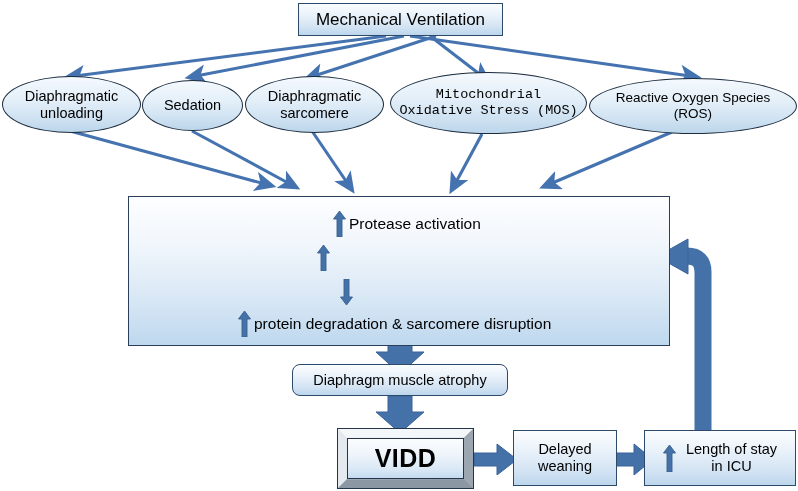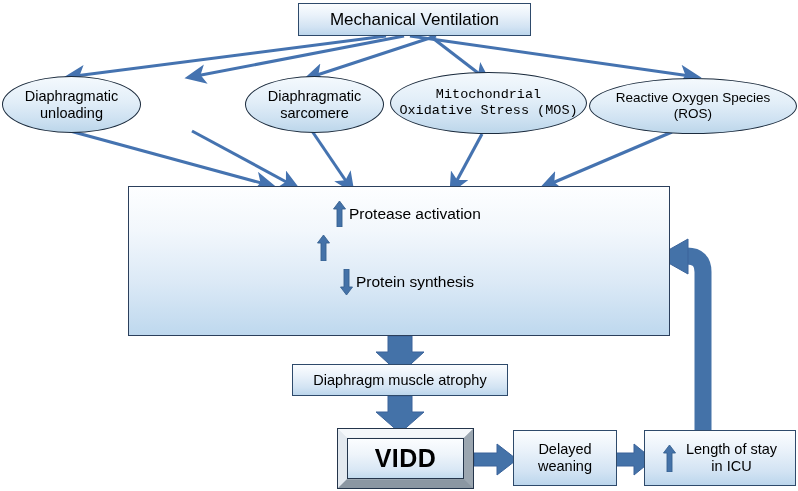--- a/index.html
+++ b/index.html
@@ -17,21 +17,21 @@
   .node{position:absolute;box-sizing:border-box;}
 
   
   .rect{
     border:1px solid #2e4a6b;
     background:linear-gradient(to bottom,#fbfdff 0%,#eaf2fa 35%,#d2e3f3 75%,#bcd6ec 100%);
     display:flex;align-items:center;justify-content:center;
     text-align:center;
     color:#000;
   }
-  .rect.round{border-radius:0;}
+  .rect.round{border-radius:8px;}
 
   .bigbox{
     border:1px solid #2b3f5c;
     background:linear-gradient(to bottom,#fdfeff 0%,#f2f7fc 30%,#dbe9f6 65%,#bed8ee 100%);
   }
 
   
   .ellipse{
     border:1px solid #1b2b3d;
     border-radius:50%;
@@ -141,31 +141,34 @@
                Z" fill="none" stroke="none"></path>
       <path d="M695,432 L695,272 Q695,256 679,256 L690,256 L690,238 L661,258.5 L690,279 L690,262 L679,262 Q689,262 689,272 L689,432 Z" fill="none" stroke="none"></path>
 
       <path d="M703,436 L703,272 Q703,256 687,256 L684,256" fill="none" stroke="#4472a8" stroke-width="17" stroke-linecap="butt"></path>
       <path d="M703,436 L703,272 Q703,256 687,256 L684,256" fill="none" stroke="#3a639a" stroke-width="17" stroke-linecap="butt" opacity="0"></path>
       <path d="M688,239 L657,256.5 L688,274 Z" fill="#4472a8" stroke="#3a639a" stroke-width="1"></path>
       <path d="M694.5,436 L694.5,272 Q694.5,264.5 687,264.5 L688,264.5" fill="none" stroke="none"></path>
     </g>
   </svg>
 
-  <div class="node rect t-mv" style="left:298px;top:3px;width:233px;height:33px;">
+  <div class="node rect t-mv" style="left:298px;top:3px;width:205px;height:33px;">
     <span>Mechanical  Ventilation</span>
   </div>
 
   <div class="node ellipse t-ell" style="left:2px;top:76px;width:139px;height:57px;">
     <div class="two-line">
       <div>Diaphragmatic</div>
       <div>unloading</div>
     </div>
   </div>
 
+  <div class="node ellipse t-ell" style="left:142px;top:80px;width:101px;height:51px;">
+    <div>Sedation</div>
+  </div>
 
   <div class="node ellipse t-ell" style="left:245px;top:76px;width:139px;height:57px;">
     <div class="two-line">
       <div>Diaphragmatic</div>
       <div>sarcomere</div>
     </div>
   </div>
 
   <div class="node ellipse t-ell-sm" style="left:390px;top:72px;width:197px;height:62px;font-family:Liberation Mono, monospace;">
     <div class="two-line">
@@ -174,42 +177,47 @@
     </div>
   </div>
 
   <div class="node ellipse t-ell-sm" style="left:589px;top:78px;width:208px;height:56px;align-items:center;">
     <div class="two-line">
       <div>Reactive Oxygen Species</div>
       <div>(ROS)</div>
     </div>
   </div>
 
-  <div class="node bigbox" style="left:128px;top:186px;width:542px;height:150px;text-decoration:underline;">
+  <div class="node bigbox" style="left:128px;top:196px;width:542px;height:150px;text-decoration:underline;">
 
     <div class="stmt" style="left:204px;top:14px;">
       <svg class="updown" width="13" height="26" viewBox="0 0 13 26">
         <path d="M6.5,0 L12.5,8 L9,8 L9,26 L4,26 L4,8 L0.5,8 Z" fill="#4472a8" stroke="#35608f" stroke-width="0.9"></path>
       </svg>
       <span class="label">Protease activation</span>
     </div>
 
     <div class="stmt" style="left:188px;top:48px;">
       <svg class="updown" width="13" height="26" viewBox="0 0 13 26">
         <path d="M6.5,0 L12.5,8 L9,8 L9,26 L4,26 L4,8 L0.5,8 Z" fill="#4472a8" stroke="#35608f" stroke-width="0.9"></path>
       </svg>
     </div>
 
     <div class="stmt" style="left:211px;top:82px;">
       <svg class="updown" width="13" height="26" viewBox="0 0 13 26">
         <path d="M6.5,26 L0.5,18 L4,18 L4,0 L9,0 L9,18 L12.5,18 Z" fill="#4472a8" stroke="#35608f" stroke-width="0.9"></path>
       </svg>
-      <span class="label">Protein synthesis</span>
-    </div>
-
+    </div>
+
+    <div class="stmt" style="left:109px;top:114px;">
+      <svg class="updown" width="13" height="26" viewBox="0 0 13 26">
+        <path d="M6.5,0 L12.5,8 L9,8 L9,26 L4,26 L4,8 L0.5,8 Z" fill="#4472a8" stroke="#35608f" stroke-width="0.9"></path>
+      </svg>
+      <span class="label">protein degradation &amp; sarcomere disruption</span>
+    </div>
   </div>
 
   <div class="node rect round t-small" style="left:292px;top:364px;width:216px;height:32px;">
     <span>Diaphragm muscle atrophy</span>
   </div>
 
   <div class="vidd-outer" style="left:337px;top:428px;width:137px;height:61px;">
     <svg class="vidd-bevel" viewBox="0 0 137 61" preserveAspectRatio="none">
       <polygon points="0,0 137,0 128,9 9,9" fill="#f4f7fa"></polygon>
       <polygon points="0,0 9,9 9,52 0,61" fill="#e3e9ef"></polygon>

